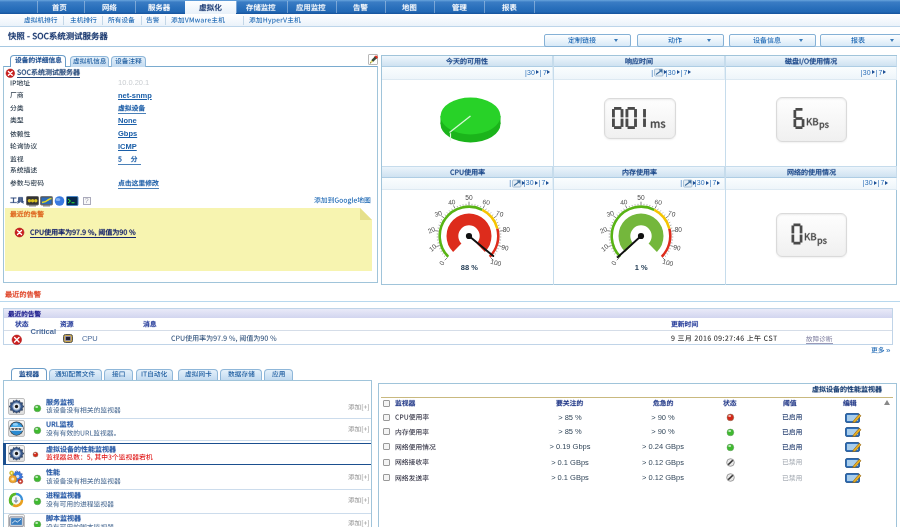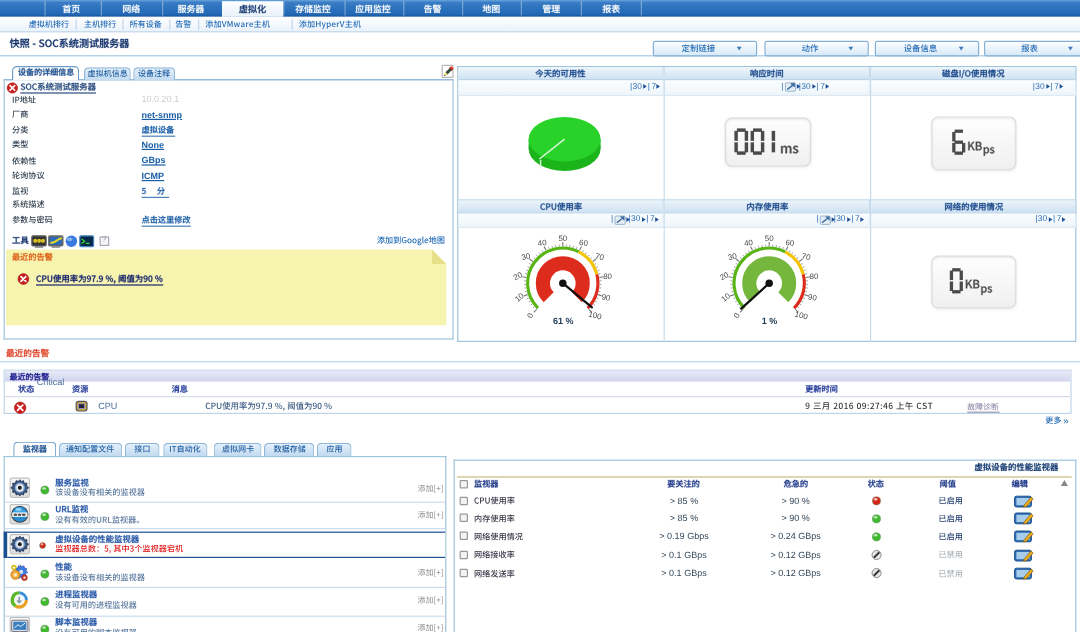--- a/index.html
+++ b/index.html
@@ -315,21 +315,21 @@
     <g fill="#2a3a4a" transform="translate(0,6.60) scale(0.006800,-0.006800)">
       <use href="#g84" x="0"></use>
       <use href="#g85" x="1000"></use>
       <use href="#g86" x="2000"></use>
       <use href="#g87" x="3000"></use>
       <use href="#g88" x="4000"></use>
     </g>
   </svg>
 <span style="position:absolute;left:118.0px;top:89.9px;font-size:7.5px;line-height:11.2px;color:#1a5ea8;font-weight:bold;font-family:'Liberation Sans',sans-serif;text-decoration:underline;letter-spacing:normal;white-space:nowrap">net-snmp</span>
 <span style="position:absolute;left:118.0px;top:114.9px;font-size:7.5px;line-height:11.2px;color:#1a5ea8;font-weight:bold;font-family:'Liberation Sans',sans-serif;text-decoration:underline;letter-spacing:normal;white-space:nowrap">None</span>
-<span style="position:absolute;left:118.0px;top:128.4px;font-size:7.5px;line-height:11.2px;color:#1a5ea8;font-weight:bold;font-family:'Liberation Sans',sans-serif;text-decoration:underline;letter-spacing:normal;white-space:nowrap">GBps</span>
+<span style="position:absolute;left:118.0px;top:128.4px;font-size:7.5px;line-height:11.2px;color:#1a5ea8;font-weight:bold;font-family:'Liberation Sans',sans-serif;text-decoration:underline;letter-spacing:normal;white-space:nowrap">Gbps</span>
 <span style="position:absolute;left:118.0px;top:140.9px;font-size:7.5px;line-height:11.2px;color:#1a5ea8;font-weight:bold;font-family:'Liberation Sans',sans-serif;text-decoration:underline;letter-spacing:normal;white-space:nowrap">ICMP</span>
 <span style="position:absolute;left:118.0px;top:77.4px;font-size:7.5px;line-height:11.2px;color:#c9cdd1;font-weight:normal;font-family:'Liberation Sans',sans-serif;text-decoration:none;letter-spacing:normal;white-space:nowrap">10.0.20.1</span>
 <svg class="cn" style="left:118.0px;top:103.9px" width="29.2" height="9.2">
     <g fill="#1a5ea8" stroke="#1a5ea8" stroke-width="34" transform="translate(0,6.60) scale(0.006800,-0.006800)">
       <use href="#g7" x="0"></use>
       <use href="#g8" x="1000"></use>
       <use href="#g30" x="2000"></use>
       <use href="#g31" x="3000"></use>
     </g>
   </svg>
@@ -772,21 +772,21 @@
       <text x="17.2" y="-33.2" font-size="6.6" fill="#4a4a4a" text-anchor="middle" dominant-baseline="middle" font-family="Liberation Sans, sans-serif" transform="rotate(7 17.2 -33.2)">60</text>
       <text x="30.6" y="-21.7" font-size="6.6" fill="#4a4a4a" text-anchor="middle" dominant-baseline="middle" font-family="Liberation Sans, sans-serif" transform="rotate(14 30.6 -21.7)">70</text>
       <text x="37.3" y="-5.4" font-size="6.6" fill="#4a4a4a" text-anchor="middle" dominant-baseline="middle" font-family="Liberation Sans, sans-serif">80</text>
       <text x="35.9" y="12.2" font-size="6.6" fill="#4a4a4a" text-anchor="middle" dominant-baseline="middle" font-family="Liberation Sans, sans-serif" transform="rotate(10 35.9 12.2)">90</text>
       <text x="26.7" y="27.2" font-size="6.6" fill="#4a4a4a" text-anchor="middle" dominant-baseline="middle" font-family="Liberation Sans, sans-serif" transform="rotate(15 26.7 27.2)">100</text>
       <path d="M-11.74 11.74 A16.60 16.60 0 1 1 11.74 11.74" stroke="#74b73c" stroke-width="11.80" fill="none"></path>
       <line x1="0" y1="0" x2="-23.30" y2="21.20" stroke="#111" stroke-width="1.9" stroke-linecap="round"></line>
       <circle cx="0" cy="0" r="3.1" fill="#111"></circle>
     </g>
   </svg>
-<span style="position:absolute;left:469.3px;top:261.9px;font-size:7.5px;line-height:11.2px;color:#223c55;font-weight:bold;font-family:'Liberation Sans',sans-serif;transform:translateX(-50%);text-decoration:none;letter-spacing:normal;white-space:nowrap">61 %</span>
+<span style="position:absolute;left:469.3px;top:261.9px;font-size:7.5px;line-height:11.2px;color:#223c55;font-weight:bold;font-family:'Liberation Sans',sans-serif;transform:translateX(-50%);text-decoration:none;letter-spacing:normal;white-space:nowrap">88 %</span>
 <span style="position:absolute;left:641.3px;top:261.9px;font-size:7.5px;line-height:11.2px;color:#223c55;font-weight:bold;font-family:'Liberation Sans',sans-serif;transform:translateX(-50%);text-decoration:none;letter-spacing:normal;white-space:nowrap">1 %</span>
 <svg class="cn" style="left:5.0px;top:290.1px" width="38.0" height="9.7">
     <g fill="#e0452a" stroke="#e0452a" stroke-width="34" transform="translate(0,6.98) scale(0.007200,-0.007200)">
       <use href="#g103" x="0"></use>
       <use href="#g104" x="1000"></use>
       <use href="#g61" x="2000"></use>
       <use href="#g16" x="3000"></use>
       <use href="#g17" x="4000"></use>
     </g>
   </svg>
@@ -826,21 +826,21 @@
       <use href="#g139" x="1000"></use>
       <use href="#g121" x="2000"></use>
       <use href="#g122" x="3000"></use>
     </g>
   </svg>
 <div style="left:4px;top:329.5px;width:888px;height:1px;background:#d5dde8"></div>
 <svg class="cn" style="left:11.0px;top:333.5px" width="11" height="11">
     <circle cx="5.8" cy="5.8" r="4.8" fill="#cc1f1f" stroke="#a01010" stroke-width="0.5"></circle>
     <path d="M3.6 3.6 L8.0 8.0 M8.0 3.6 L3.6 8.0" stroke="#fff" stroke-width="1.4" stroke-linecap="round"></path>
   </svg>
-<span style="position:absolute;left:30.6px;top:313px;font-size:7.5px;line-height:11.2px;color:#4a6a9a;font-weight:normal;font-family:'Liberation Sans',sans-serif;text-decoration:none;letter-spacing:normal;white-space:nowrap">Critical</span>
+<span style="position:absolute;left:30.6px;top:326px;font-size:7.5px;line-height:11.2px;color:#4a6a9a;font-weight:bold;font-family:'Liberation Sans',sans-serif;text-decoration:none;letter-spacing:normal;white-space:nowrap">Critical</span>
 <svg class="cn" style="left:62.5px;top:334px" width="10" height="9">
     <rect x="0.5" y="0.5" width="9" height="8" rx="2" fill="#caa84a" stroke="#555"></rect>
     <rect x="2.5" y="2.5" width="5" height="4" fill="#223" stroke="#99c" stroke-width="0.7"></rect>
   </svg>
 <span style="position:absolute;left:81.9px;top:332.9px;font-size:7.5px;line-height:11.2px;color:#4a6a9a;font-weight:normal;font-family:'Liberation Sans',sans-serif;text-decoration:none;letter-spacing:normal;white-space:nowrap">CPU</span>
 <svg class="cn" style="left:170.8px;top:334.2px" width="107.7" height="9.5">
     <g fill="#33557e" transform="translate(0,6.79) scale(0.007000,-0.007000)">
       <use href="#g48" x="0"></use>
       <use href="#g67" x="644"></use>
       <use href="#g105" x="1289"></use>

